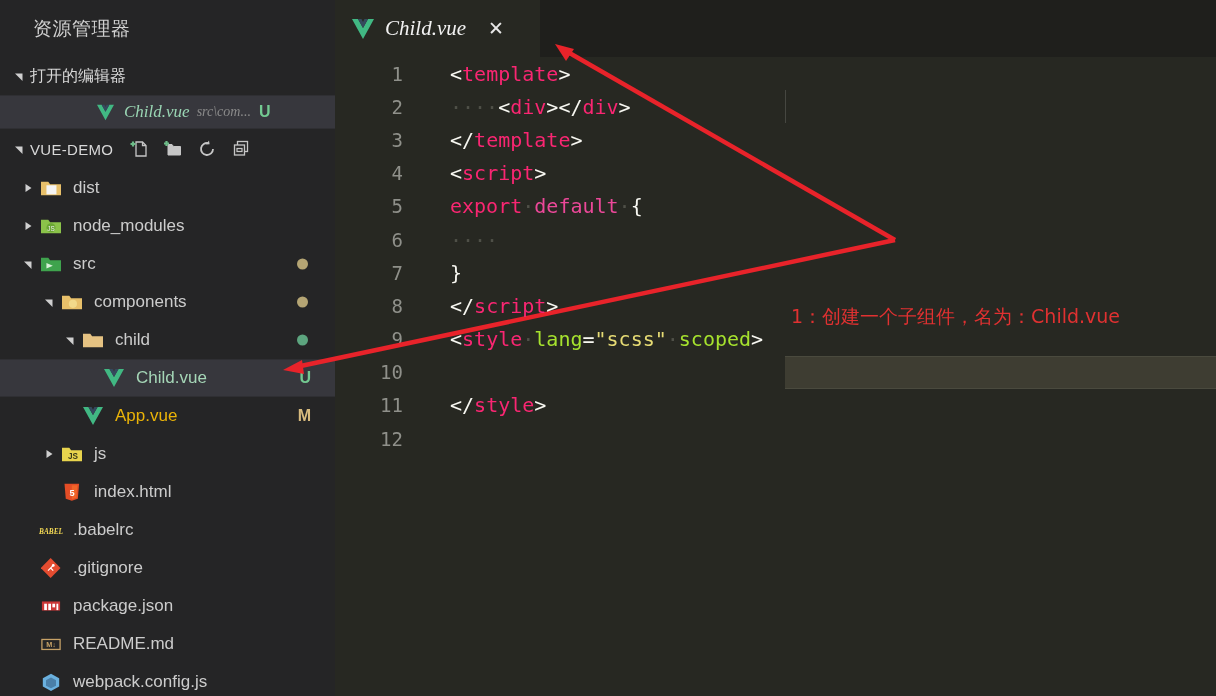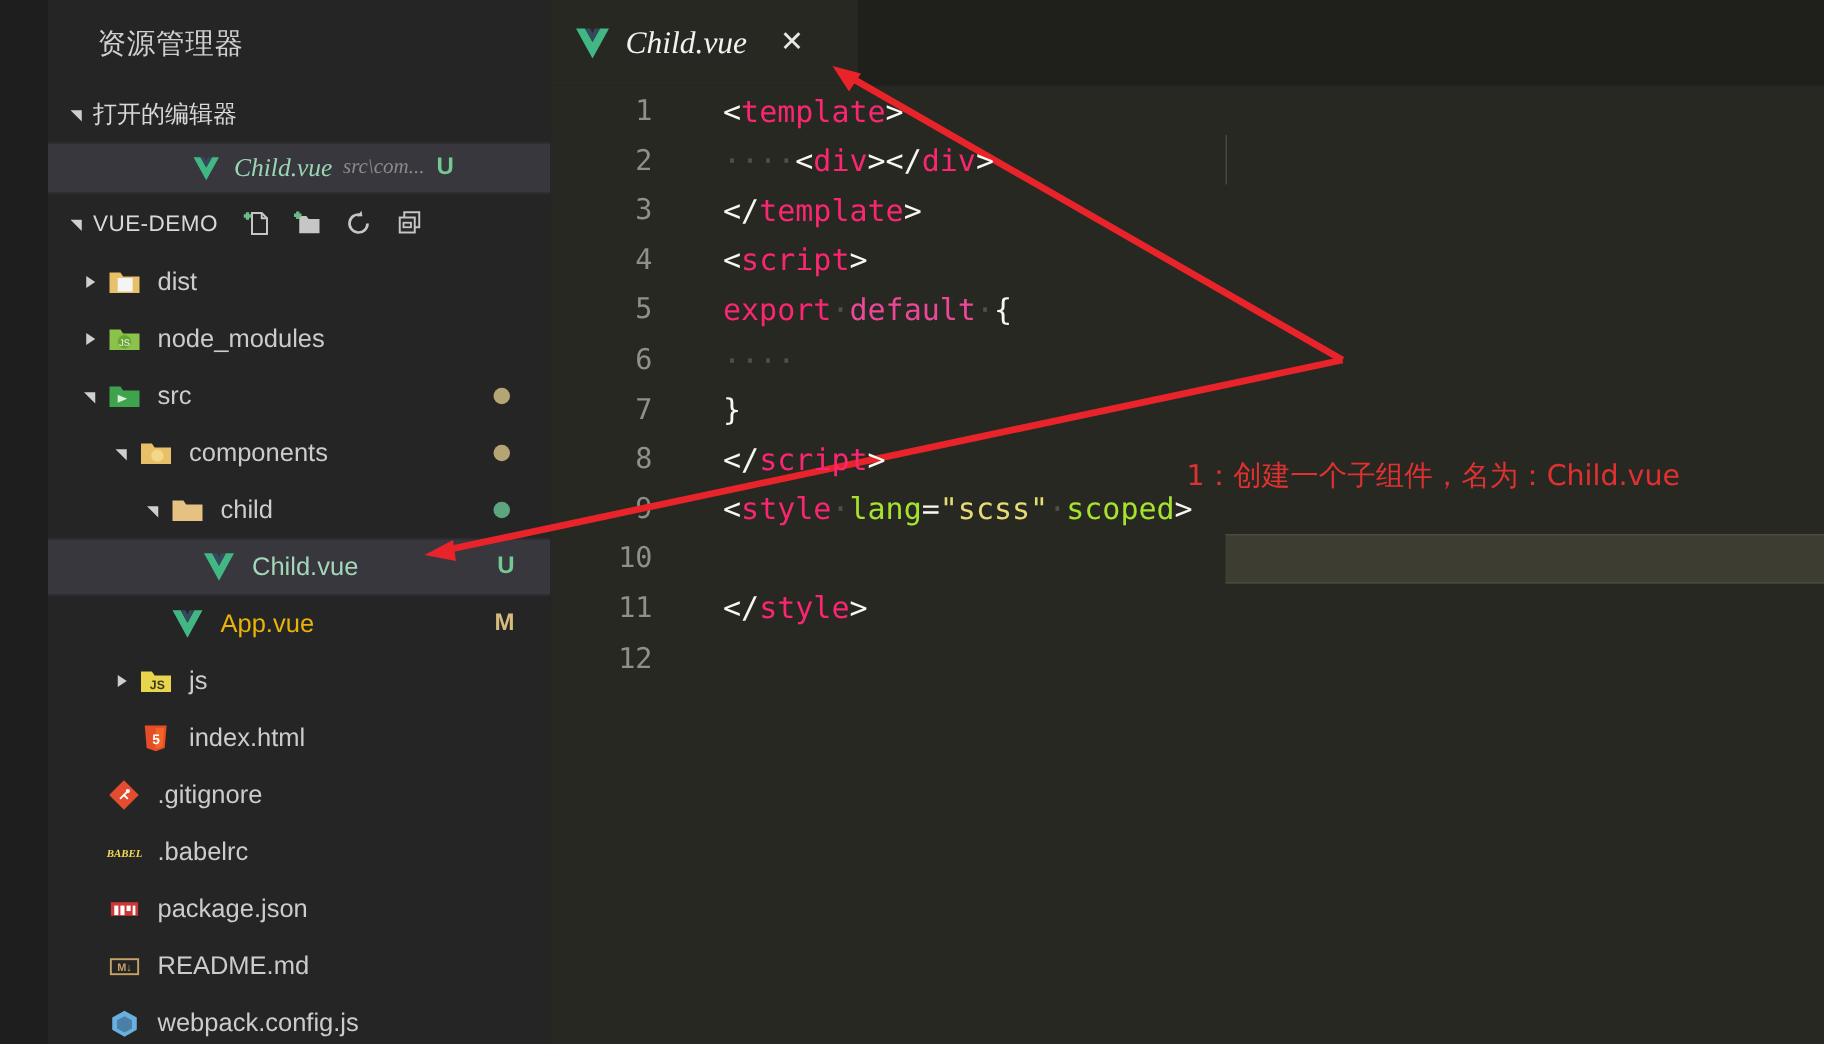--- a/index.html
+++ b/index.html
@@ -2,21 +2,21 @@
 <html><head>
 <meta charset="utf-8">
 <style>
   * { box-sizing: border-box; margin: 0; padding: 0; }
   html, body {
     width: 1216px; height: 696px;
     background: #1e1e1e;
     font-family: "Liberation Sans", "DejaVu Sans", sans-serif;
     overflow: hidden;
   }
-  #root { position: relative; width: 1216px; height: 696px; display: flex; padding-left: 32px; }
+  #root { position: relative; width: 1216px; height: 696px; display: flex; }
 
   
   #sidebar {
     width: 335px; height: 696px;
     background: #252526;
     position: relative;
     flex: 0 0 335px;
     overflow: hidden;
   }
   .sb-title {
@@ -374,36 +374,36 @@
               <path d="M3 1 L20.5 1 L19 19 L11.8 21.5 L4.5 19 Z" fill="#e44d26"></path>
               <path d="M11.8 3 V19.6 L17.3 18 L18.6 3 Z" fill="#f16529"></path>
               <text x="12" y="16" font-size="11" fill="#fff" text-anchor="middle" font-family="sans-serif" font-weight="bold">5</text>
             </svg>
           </span>
           <span class="label">index.html</span>
         </div>
         <div class="row">
           <span class="arrow" style="margin-left: 18px;"></span>
           <span class="ficon">
+            <svg width="24" height="20" viewBox="0 0 24 22">
+              <text x="12" y="15" font-size="8" fill="#f5da55" text-anchor="middle" font-family="serif" font-style="italic" font-weight="bold">BABEL</text>
+            </svg>
+          </span>
+          <span class="label">.babelrc</span>
+        </div>
+        <div class="row">
+          <span class="arrow" style="margin-left: 18px;"></span>
+          <span class="ficon">
             <svg width="21" height="20" viewBox="0 0 24 22">
               <rect x="3" y="3" width="16" height="16" transform="rotate(45 11 11)" fill="#e44c30"></rect>
               <path d="M8 14 L14 8 M11 11 L14 14" stroke="#fff" stroke-width="1.4"></path>
               <circle cx="14" cy="8" r="1.6" fill="#fff"></circle>
             </svg>
           </span>
           <span class="label">.gitignore</span>
-        </div>
-        <div class="row">
-          <span class="arrow" style="margin-left: 18px;"></span>
-          <span class="ficon">
-            <svg width="24" height="20" viewBox="0 0 24 22">
-              <text x="12" y="15" font-size="8" fill="#f5da55" text-anchor="middle" font-family="serif" font-style="italic" font-weight="bold">BABEL</text>
-            </svg>
-          </span>
-          <span class="label">.babelrc</span>
         </div>
         <div class="row">
           <span class="arrow" style="margin-left: 18px;"></span>
           <span class="ficon">
             <svg width="22" height="20" viewBox="0 0 24 22">
               <rect x="2" y="6" width="20" height="10" fill="#cb3837"></rect>
               <rect x="4.5" y="8.5" width="3" height="7" fill="#fff"></rect>
               <rect x="9" y="8.5" width="3" height="7" fill="#fff"></rect>
               <rect x="13.5" y="8.5" width="3" height="4" fill="#fff"></rect>
               <rect x="18" y="8.5" width="2" height="7" fill="#fff"></rect>

